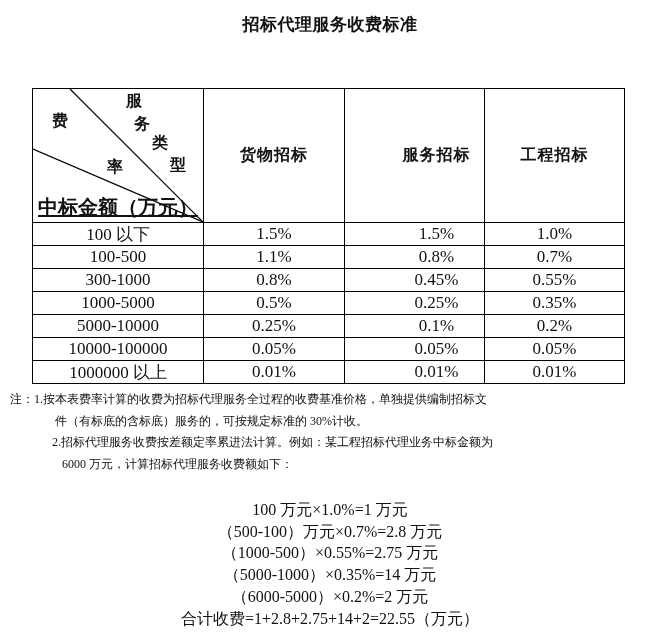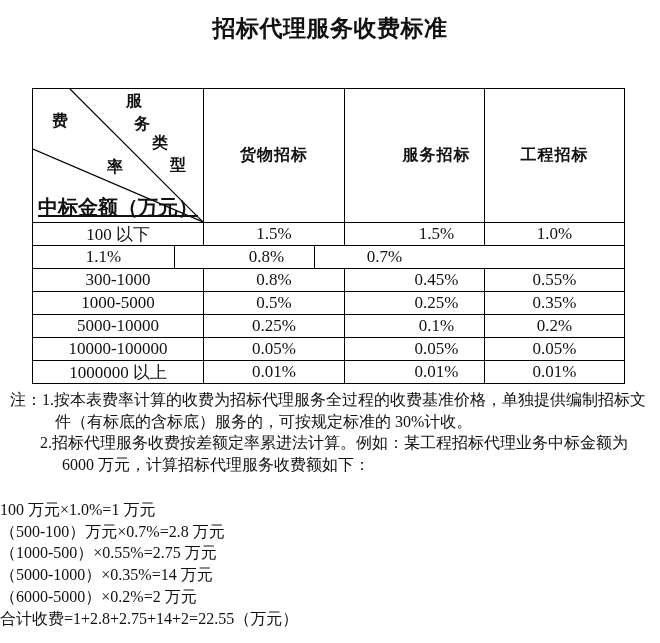--- a/index.html
+++ b/index.html
@@ -6,21 +6,21 @@
   body{
     width:660px;height:643px;background:#ffffff;color:#111;
     font-family:"Liberation Serif","DejaVu Serif",serif;
     position:relative;overflow:hidden;
   }
   .page{position:absolute;inset:0;background:#fff;}
 
   
   .title{
     position:absolute;top:13px;left:0;width:660px;
-    text-align:center;font-size:23px;font-weight:bold;letter-spacing:0.5px;
+    text-align:center;font-size:17px;font-weight:bold;letter-spacing:0.5px;
   }
 
   
   .tbl{
     position:absolute;left:32px;top:88px;
     border:1px solid #000;background:#fff;
   }
   .trow{display:flex;border-top:1px solid #000;}
   .trow.hdr{border-top:none;height:133px;}
   .trow.data{height:22px;}
@@ -51,32 +51,32 @@
   .ch-f3{left:119px;top:46px;}
   .ch-f4{left:137px;top:68px;}
   .amount-label{
     position:absolute;left:5px;top:110px;
     font-size:20px;font-weight:bold;white-space:nowrap;line-height:16px;text-decoration:underline;
   }
 
   
   .notes{
     position:absolute;left:0;top:389px;width:660px;
-    font-size:16px;line-height:21.5px;
+    font-size:12px;line-height:21.5px;
   }
   .note-line{white-space:nowrap;}
   .n0{margin-left:10px;}
   .n1{margin-left:55px;}
-  .n2{margin-left:40px;}
+  .n2{margin-left:52px;}
   .n3{margin-left:62px;}
 
   
   .calc{
     position:absolute;left:0;top:499px;width:660px;
-    font-size:16px;line-height:21.7px;
+    font-size:16px;line-height:21.7px;text-align:center;
   }
 </style>
 </head>
 <body>
 
 <div class="page">
 
   <div class="title">招标代理服务收费标准</div>
 
   <div class="tbl">
@@ -100,20 +100,21 @@
       <div class="cell c4 colhead">工程招标</div>
     </div>
 
     <div class="trow data">
       <div class="cell c1">100 以下</div>
       <div class="cell c2">1.5%</div>
       <div class="cell c3">1.5%</div>
       <div class="cell c4">1.0%</div>
     </div>
     <div class="trow data">
+      <div class="cell c1">100-500</div>
       <div class="cell c2">1.1%</div>
       <div class="cell c3">0.8%</div>
       <div class="cell c4">0.7%</div>
     </div>
     <div class="trow data">
       <div class="cell c1">300-1000</div>
       <div class="cell c2">0.8%</div>
       <div class="cell c3">0.45%</div>
       <div class="cell c4">0.55%</div>
     </div>

